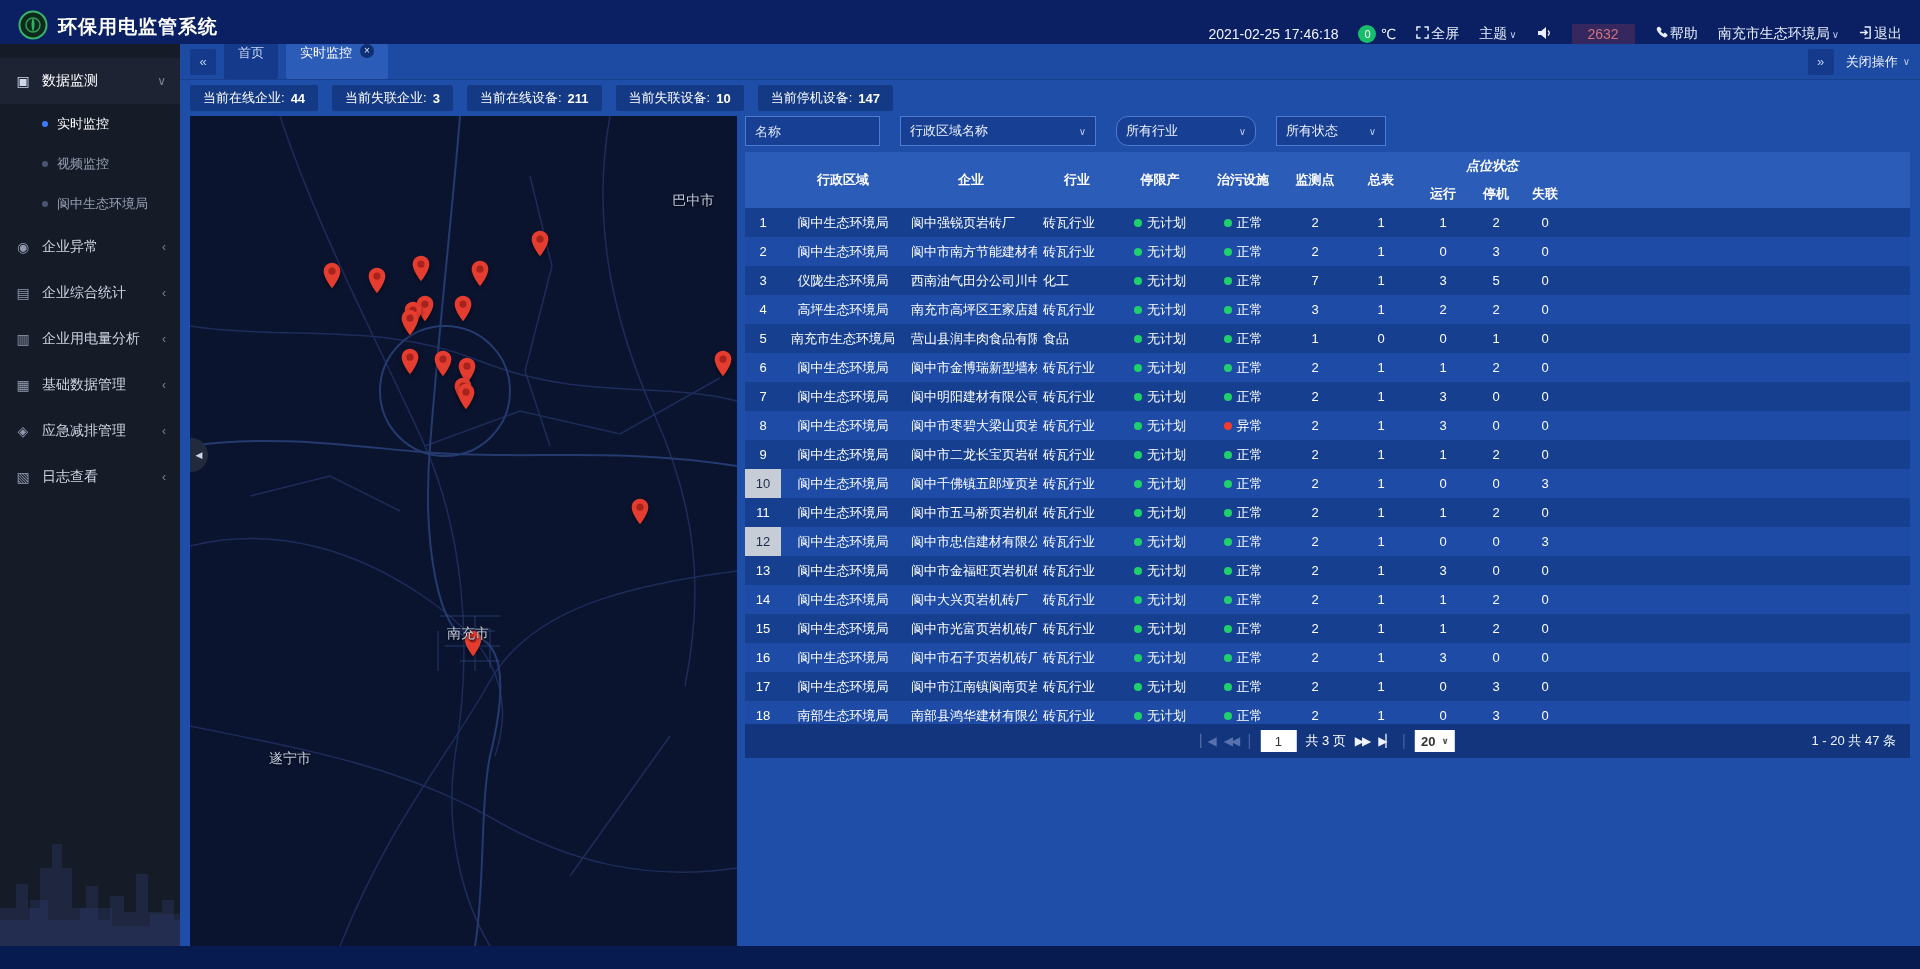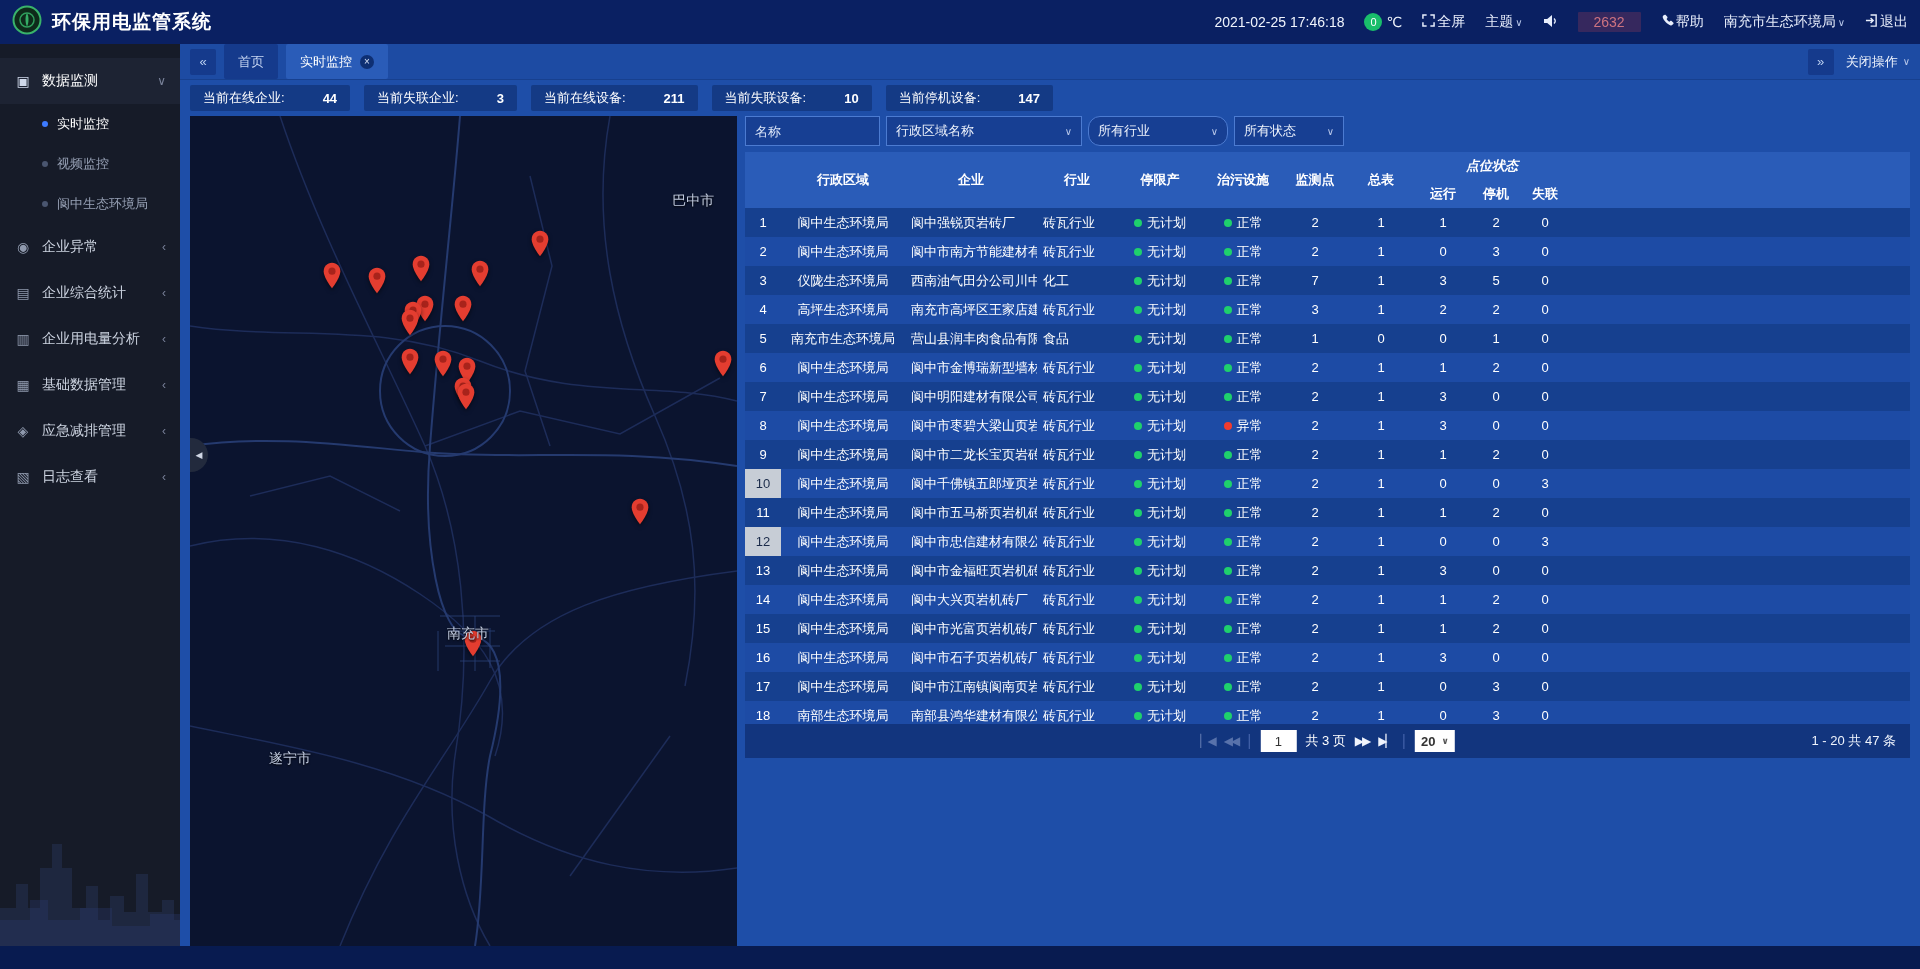--- a/index.html
+++ b/index.html
@@ -1,21 +1,21 @@
 <!DOCTYPE html>
 <html><head>
 <meta charset="utf-8">
 <style>
   * { box-sizing: border-box; margin: 0; padding: 0; }
   html,body { width:1920px; height:969px; overflow:hidden; background:#081b50;
     font-family:"Liberation Sans","DejaVu Sans",sans-serif; }
 
   
-  .header { height:44px; background:#0a2062; display:flex; align-items:center;
-    padding:0 12px; color:#eef2fb; }
+  .header { height:44px; background:#0a2062; display:flex; align-items:flex-end;
+    padding:0 18px; color:#eef2fb; }
   .brand { display:flex; align-items:center; gap:10px; }
   .app-title { font-size:19px; font-weight:bold; letter-spacing:1px; color:#fff; }
   .header-right { margin-left:auto; display:flex; align-items:center; gap:20px; font-size:14px; }
   .hbtn { display:flex; align-items:center; gap:2px; cursor:pointer; color:#e8eefc; }
   .caret { font-size:10px; color:#b9c8ea; }
   .temp { display:flex; align-items:center; gap:4px; }
   .temp-badge { width:18px; height:18px; border-radius:50%; background:#19be6b; color:#fff;
     font-size:11px; display:flex; align-items:center; justify-content:center; }
   .notice-badge { background:rgba(255,80,80,.18); color:rgba(255,140,140,.75);
     padding:2px 16px; border-radius:1px; font-size:14px; }
@@ -39,53 +39,53 @@
   .menu-sub .bullet { width:6px; height:6px; border-radius:50%; background:#4a5670; flex:none; }
   .menu-sub.active { color:#fff; }
   .menu-sub.active .bullet { background:#3d7bff; }
   .skyline { position:absolute; bottom:0; left:0; width:180px; height:130px; z-index:1; }
 
   
   .tabbar { height:36px; display:flex; align-items:center; gap:8px; padding:0 10px;
     background:#1d4ba3; border-bottom:1px solid #17408f; }
   .tab-nav { width:26px; height:26px; background:#153a8c; color:#bcd0f0; border-radius:2px;
     display:flex; align-items:center; justify-content:center; font-size:13px; cursor:pointer; }
-  .tab { height:35px; padding:16px 14px; background:#153a8c; color:#c7d6f2; border-radius:2px;
-    display:flex; align-items:center; gap:8px; font-size:13px; cursor:pointer; }
+  .tab { height:35px; padding:0 14px; background:#153a8c; color:#c7d6f2; border-radius:2px;
+    display:flex; gap:8px; font-size:13px; cursor:pointer; }
   .tab.active { background:#2a5cb8; color:#fff; }
   .tab-close { width:14px; height:14px; border-radius:50%; background:#0e2f73; color:#d8e2f6;
     font-size:10px; line-height:13px; text-align:center; }
   .tab-right { margin-left:auto; display:flex; align-items:center; gap:12px; }
   .close-ops { color:#eef3fc; font-size:13px; display:flex; align-items:center; gap:5px; cursor:pointer; }
 
   
   .statsbar { height:38px; display:flex; align-items:center; gap:14px; padding:0 10px; }
   .stat-chip { background:#143a85; height:26px; display:flex; align-items:center; gap:6px;
     padding:0 13px; border-radius:2px; color:#fff; font-size:13px; }
-  .stat-val { font-weight:bold;margin-left:32px; }
+  .stat-val { font-weight:bold; }
 
   
   .main { flex:1; display:flex; gap:8px; padding:0 10px; align-items:flex-start; }
 
   
   .map-panel { width:547px; height:830px; background:#0b142f; position:relative;
     overflow:hidden; flex:none; }
   .roads { position:absolute; inset:0; width:100%; height:100%; }
   .pin-layer { position:absolute; inset:0; }
   .map-pin { position:absolute; transform:translate(-50%,-100%); cursor:pointer;
     filter:drop-shadow(0 2px 2px rgba(0,0,0,.5)); }
   .map-label { position:absolute; transform:translate(-50%,-50%); color:#c2cce0; font-size:14px;
     text-shadow:0 1px 2px #000; white-space:nowrap; }
   .map-collapse { position:absolute; left:0; top:38.8%; width:18px; height:34px;
     background:#222a3d; color:#cfd6e4; border-radius:0 17px 17px 0; display:flex;
     align-items:center; justify-content:center; font-size:9px; cursor:pointer; z-index:5; }
 
   
   .right-panel { flex:1; display:flex; flex-direction:column; min-width:0; }
-  .filters { display:flex; gap:6px; height:30px; margin-bottom:6px; }
+  .filters { display:flex; gap:20px; height:30px; margin-bottom:6px; }
   .f-input { width:135px; background:#173f93; border:1px solid #4c7bd1; color:#eef3fc;
     font-size:13px; padding:0 9px; outline:none; }
   .f-input::placeholder { color:#dbe5f8; opacity:1; }
   .f-select { background:#173f93; border:1px solid #4c7bd1; color:#eef3fc; font-size:13px;
     display:flex; align-items:center; justify-content:space-between; padding:0 9px; cursor:pointer; }
   .w-region { width:196px; } .w-industry { width:140px;border-radius:12px; } .w-status { width:110px; }
 
   
   .table-wrap { height:572px; overflow:hidden; }
   table { width:100%; border-collapse:collapse; table-layout:fixed; color:#fff; font-size:13px; }

